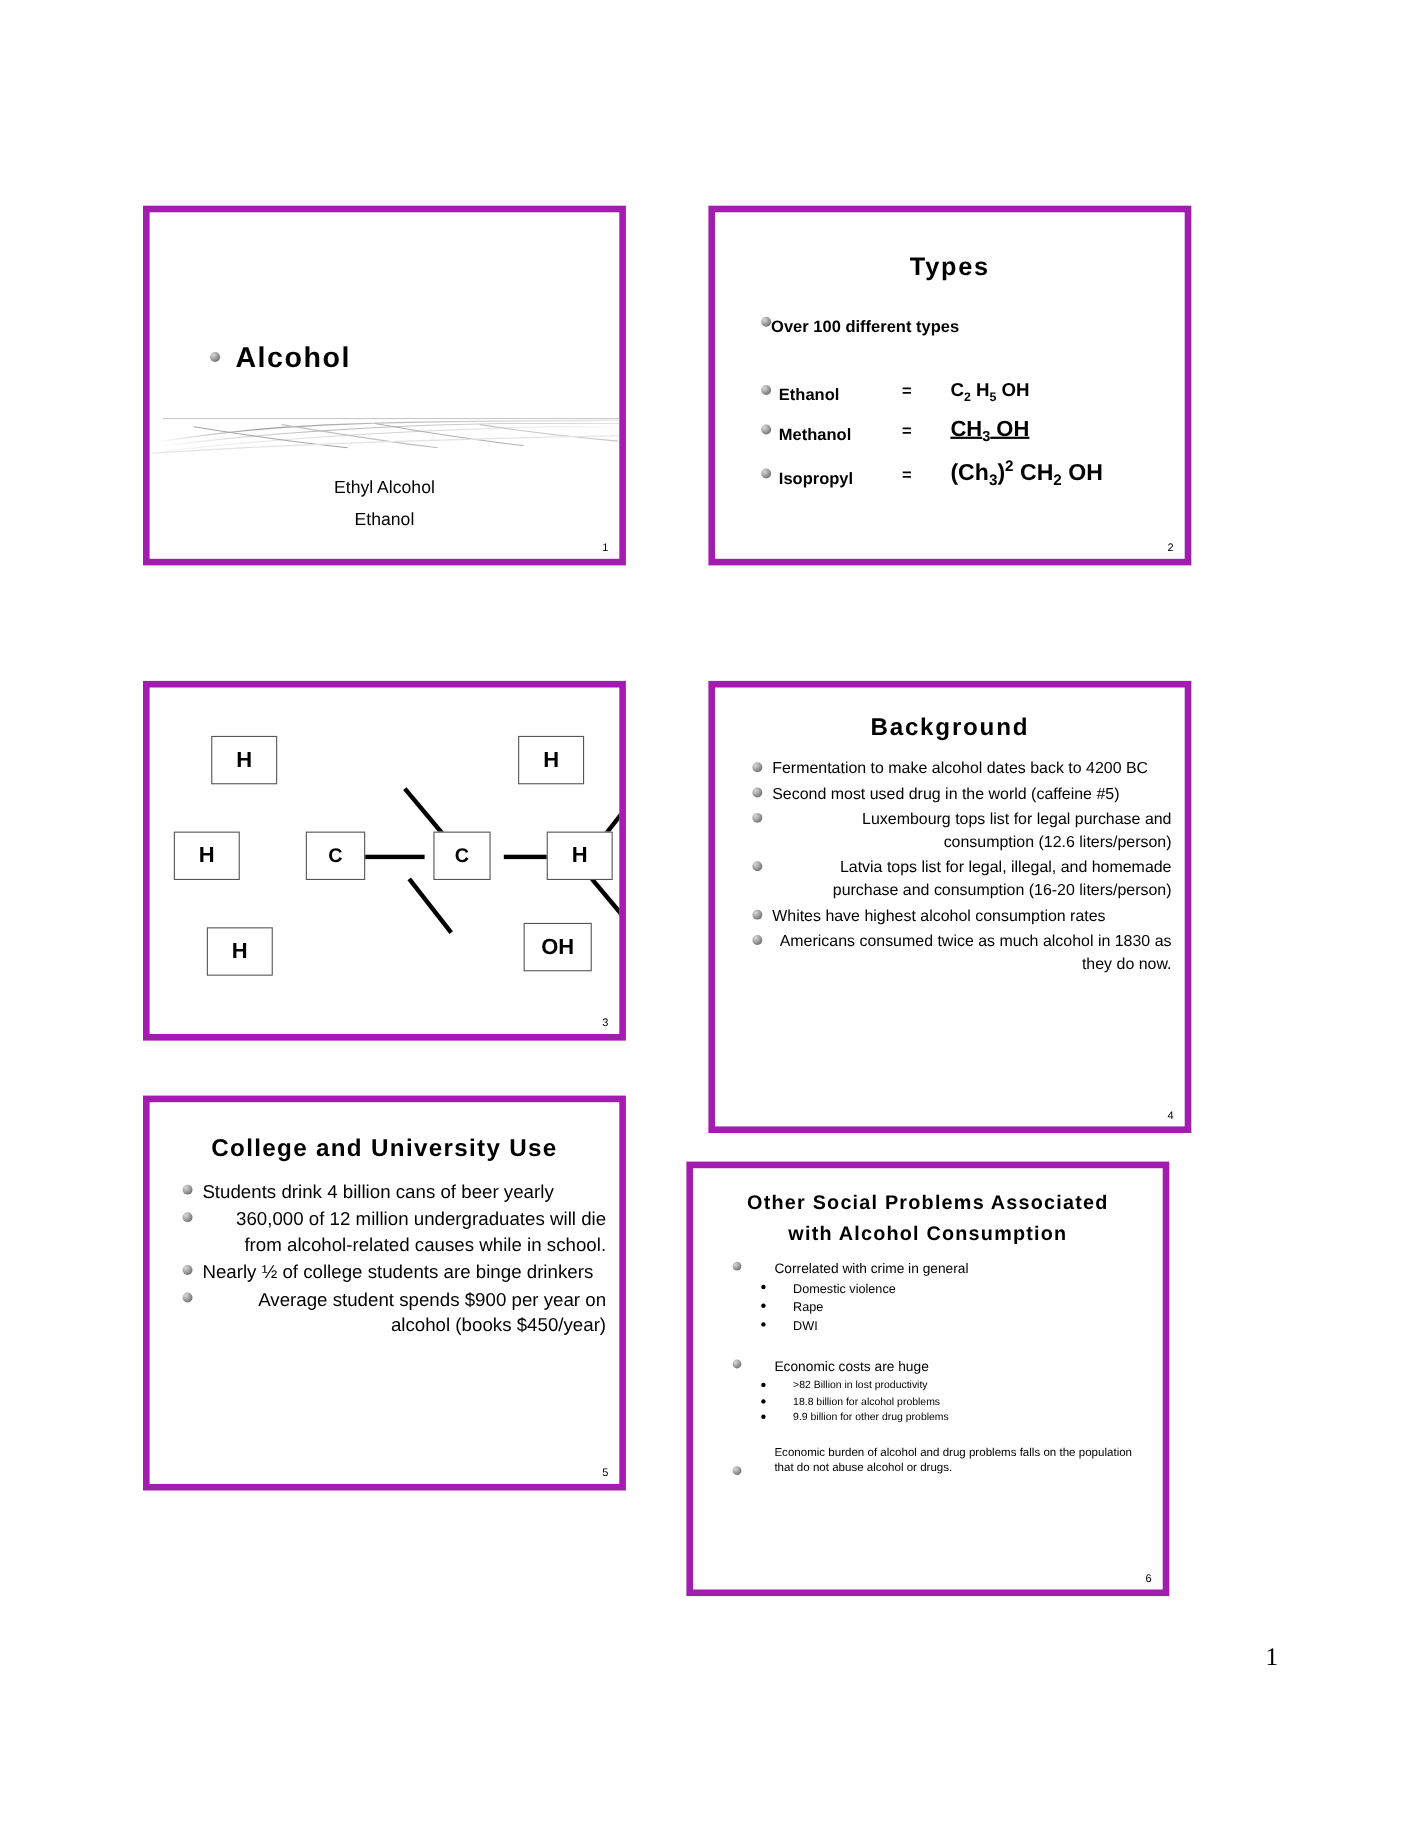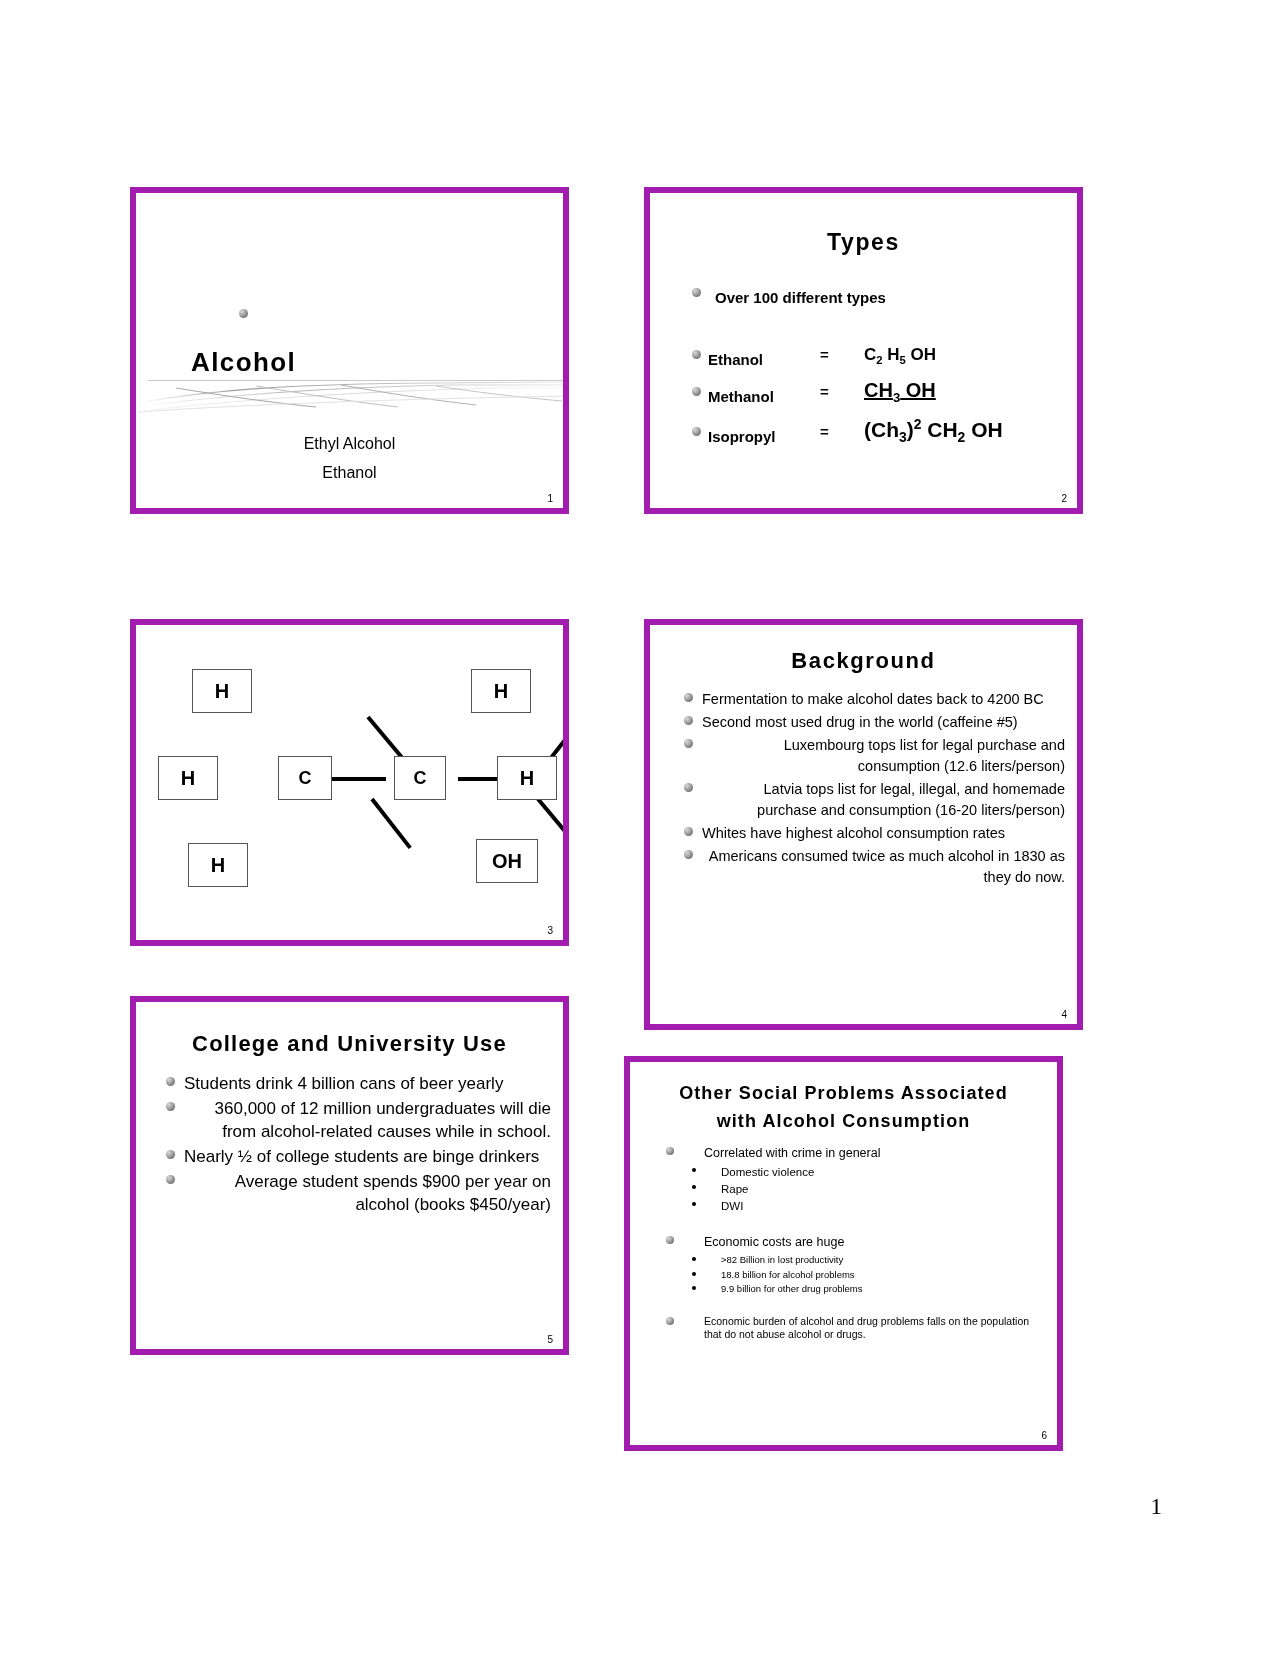--- a/index.html
+++ b/index.html
@@ -72,22 +72,21 @@
     top: -3px;
   }
 
   
   .s1-title-row {
     position: absolute;
     left: 55px;
     top: 117px;
     display: flex;
     align-items: center;
-    gap: 28px;
-    flex-direction: column;
+    gap: 14px;
   }
   .s1-title {
     font-size: 26px;
     font-weight: bold;
     letter-spacing: 1.4px;
   }
   .s1-band {
     position: absolute;
     left: 0;
     right: 0;
@@ -128,21 +127,21 @@
     font-size: 18px; line-height: 28px; letter-spacing: 1.1px;
   }
 
   
   .s2-lead {
     position: absolute;
     left: 42px;
     top: 96px;
     display: flex;
     align-items: flex-start;
-    gap: 14px;
+    gap: 0;
     font-size: 15px;
     font-weight: bold;
   }
   .s2-table {
     position: absolute;
     left: 42px;
     top: 152px;
     width: 370px;
   }
   .s2-row {
@@ -258,21 +257,21 @@
     display: flex;
     align-items: flex-start;
     gap: 25px;
     font-size: 11.5px;
     line-height: 17px;
   }
   .s6-sub.tiny li { font-size: 9.5px; line-height: 14.5px; }
   .s6-sub li .dot { margin-top: 7px; }
   .s6-closing {
     display: flex;
-    align-items: flex-start;
+    align-items: flex-end;
     gap: 30px;
     font-size: 10.5px;
     line-height: 13.5px;
   }
   .s6-closing .sphere { margin-top: 3px; }
 
   
   #page-number {
     position: absolute;
     right: 118px;

